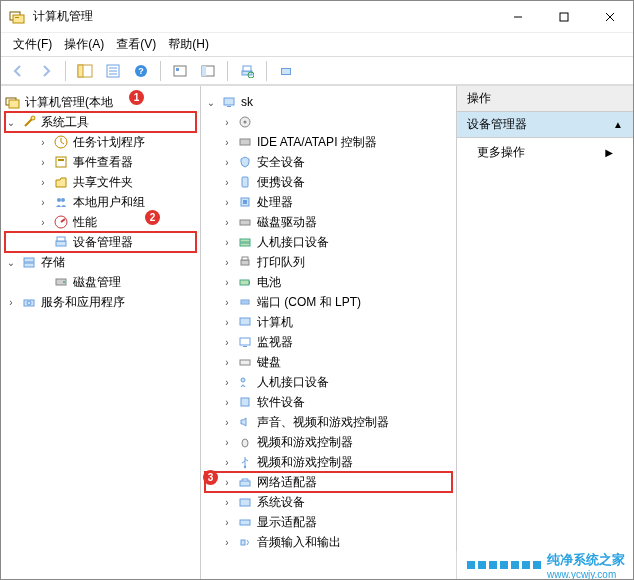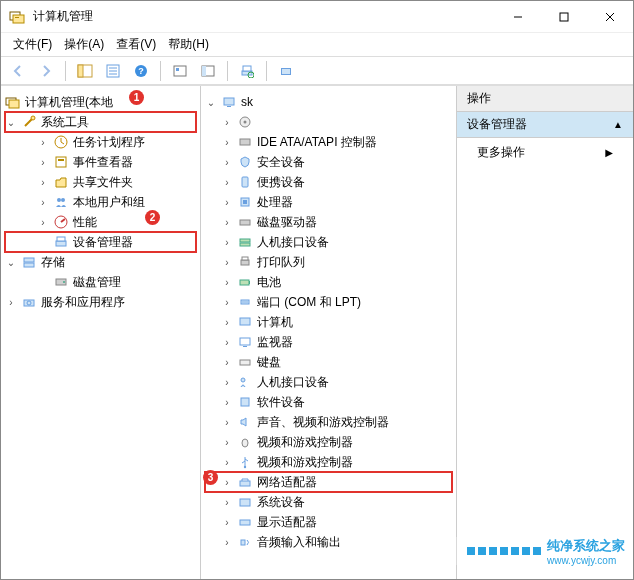--- a/index.html
+++ b/index.html
@@ -26,21 +26,21 @@
   .right-item { padding:6px 20px; display:flex; align-items:center; }
   .right-item .arrow { margin-left:auto; font-size:10px; }
   .tree-row { display:flex; align-items:center; height:20px; padding:0 2px; gap:4px; white-space:nowrap; }
   .tree-row .twisty { width:12px; height:12px; display:flex; align-items:center; justify-content:center; font-size:10px; color:#555; }
   .tree-row .ticon { width:16px; height:16px; display:inline-flex; align-items:center; justify-content:center; }
   .indent-0 { padding-left:0; }
   .indent-1 { padding-left:16px; }
   .indent-2 { padding-left:32px; }
   .hl-red { outline:2px solid #e1322d; outline-offset:-1px; }
   .badge { width:15px; height:15px; border-radius:50%; background:#e1322d; color:#fff; font-size:10px; font-weight:bold; display:flex; align-items:center; justify-content:center; position:absolute; }
-  .wm { position:absolute; right:0; bottom:14px; height:28px; display:flex; align-items:center; background:linear-gradient(90deg, rgba(255,255,255,0) 0%, #fff 20%); padding-left:20px; padding-right:8px; gap:6px; }
+  .wm { position:absolute; right:0; bottom:0; height:28px; display:flex; align-items:center; background:linear-gradient(90deg, rgba(255,255,255,0) 0%, #fff 20%); padding-left:20px; padding-right:8px; gap:6px; }
   .wm .blocks { display:flex; gap:3px; }
   .wm .b { width:8px; height:8px; background:#2aa2e0; }
   .wm .txt { color:#2aa2e0; font-weight:600; font-size:13px; }
   .wm .sub { color:#2aa2e0; font-size:10px; }
 </style>
 </head>
 <body>
 
 <div class="window">
 

